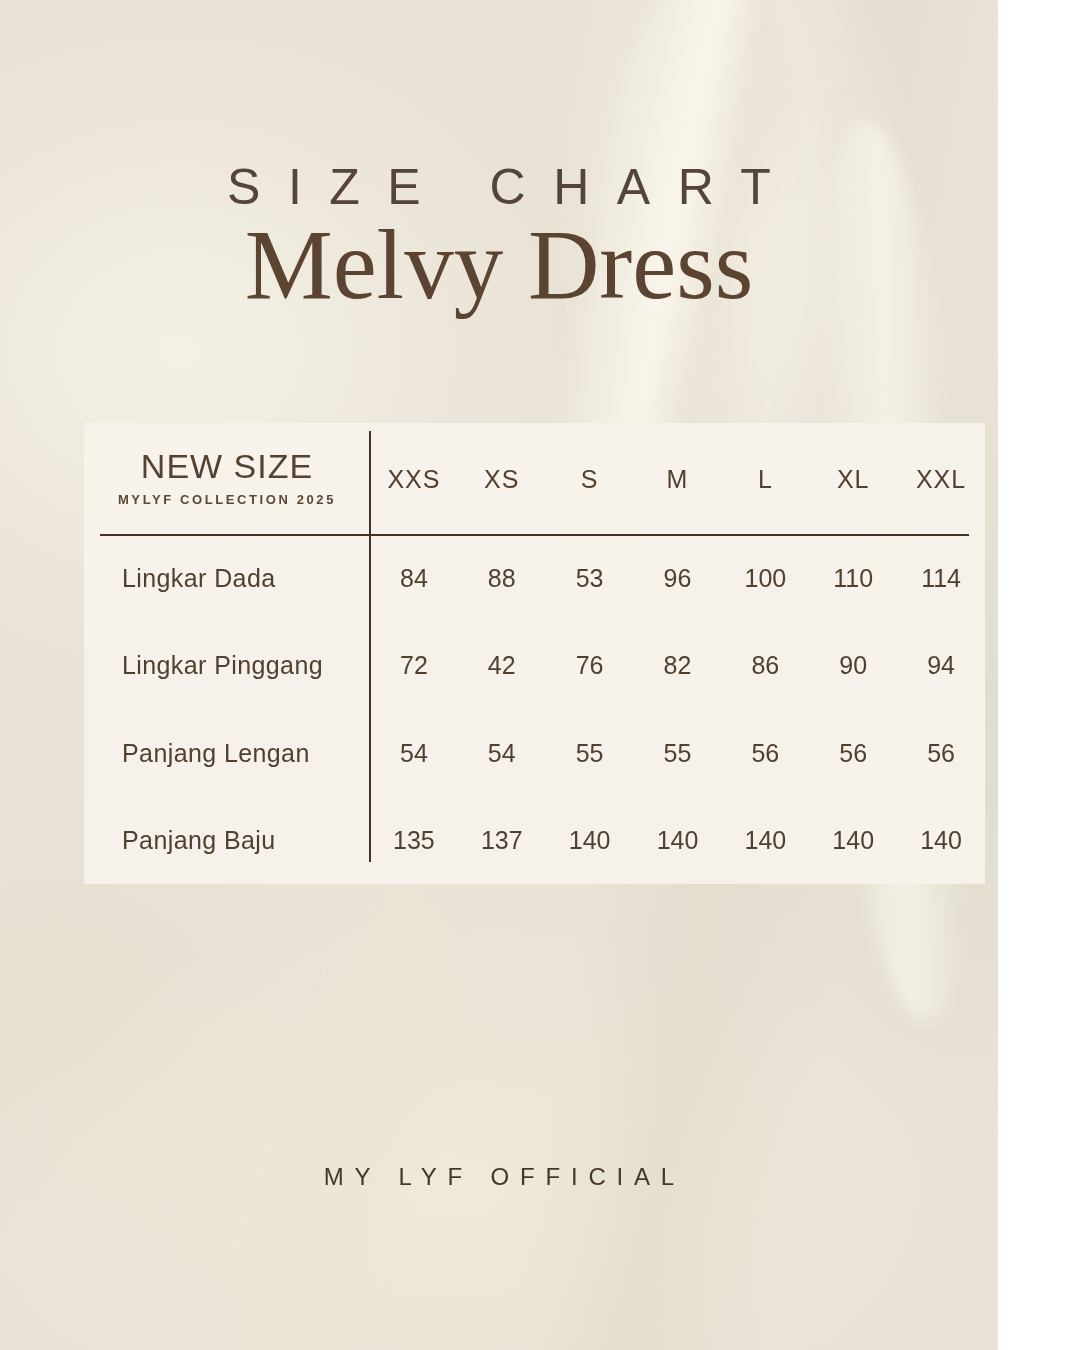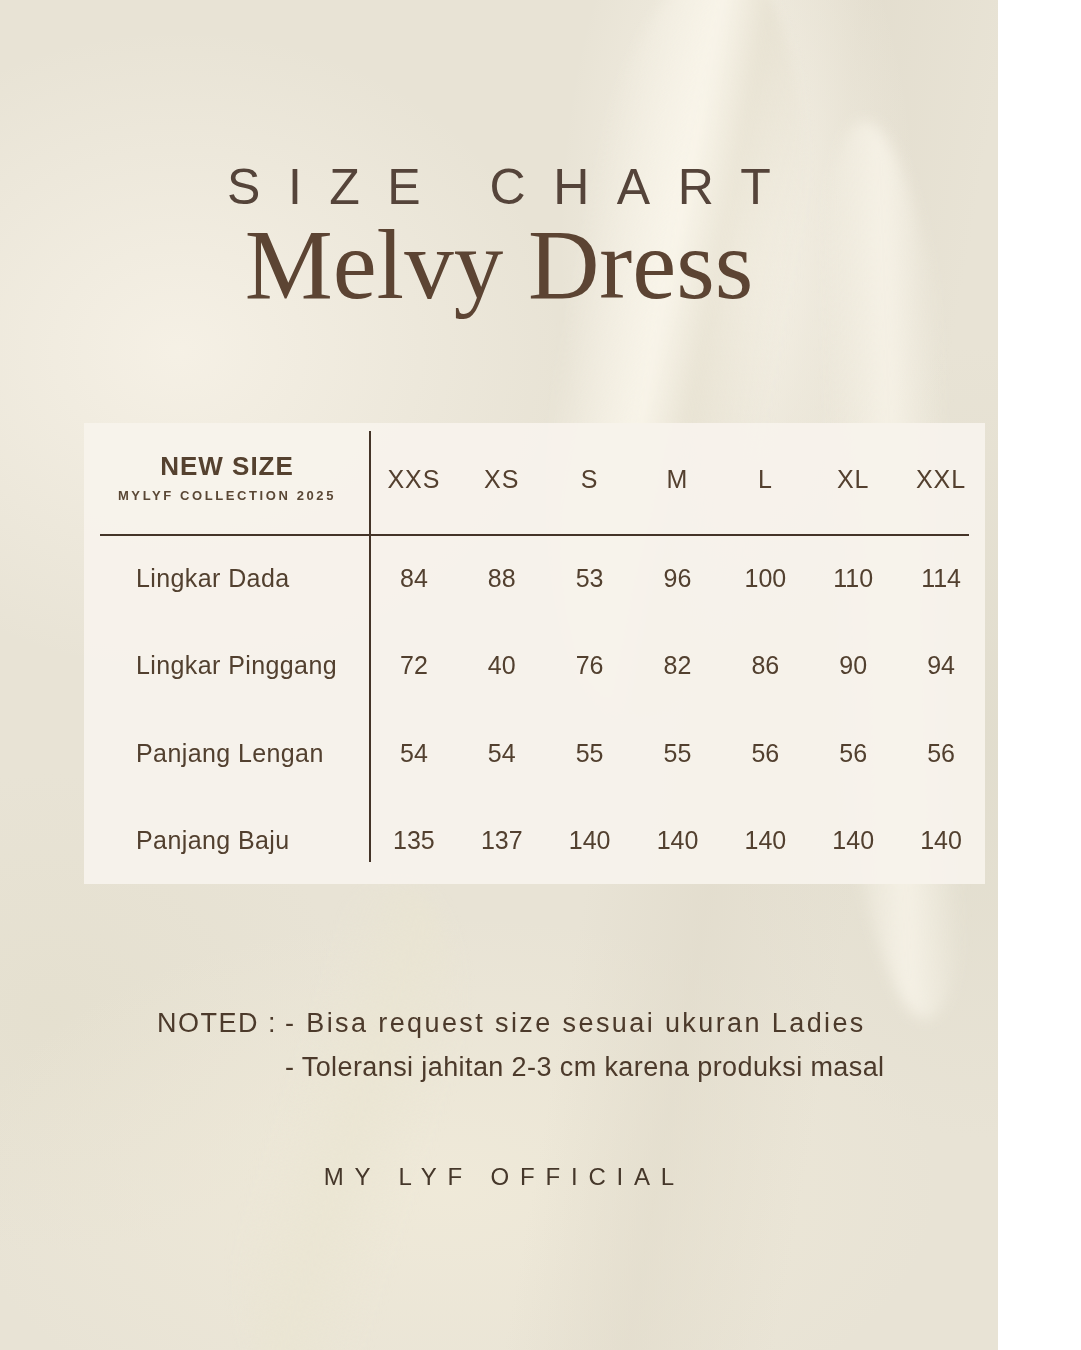--- a/index.html
+++ b/index.html
@@ -72,21 +72,21 @@
     width:869px; height:2px;
     background:#443428;
   }
   .head-row{
     position:absolute; left:0; top:0; width:100%; height:112px;
     display:grid; grid-template-columns:286px repeat(7,1fr);
     align-items:center;
   }
   .corner{ text-align:center; padding-bottom:4px; }
   .corner-title{
-    font-size:26px; font-weight:700; letter-spacing:1px;
+    font-size:34px; font-weight:400; letter-spacing:1px;
     color:#55412f;
   }
   .corner-sub{
     margin-top:6px;
     font-size:13px; font-weight:600; letter-spacing:2.6px;
     color:#5a4735;
   }
   .size-head{
     text-align:center; font-size:25px; letter-spacing:1px;
     color:#54402f;
@@ -94,21 +94,21 @@
   .rows{
     position:absolute; left:0; top:112px; width:100%; height:349px;
     display:flex; flex-direction:column;
   }
   .t-row{
     flex:1;
     display:grid; grid-template-columns:286px repeat(7,1fr);
     align-items:center;
   }
   .t-label{
-    padding-left:52px;
+    padding-left:38px;
     font-size:25px; letter-spacing:0.4px;
     color:#52402f;
   }
   .t-val{
     text-align:center; font-size:25px; color:#52402f;
   }
 
   .notes{
     position:absolute; left:157px; top:1001px;
     display:grid; grid-template-columns:128px auto;
@@ -162,21 +162,21 @@
         <div class="t-val">88</div>
         <div class="t-val">53</div>
         <div class="t-val">96</div>
         <div class="t-val">100</div>
         <div class="t-val">110</div>
         <div class="t-val">114</div>
       </div>
       <div class="t-row">
         <div class="t-label">Lingkar Pinggang</div>
         <div class="t-val">72</div>
-        <div class="t-val">40</div>
+        <div class="t-val">42</div>
         <div class="t-val">76</div>
         <div class="t-val">82</div>
         <div class="t-val">86</div>
         <div class="t-val">90</div>
         <div class="t-val">94</div>
       </div>
       <div class="t-row">
         <div class="t-label">Panjang Lengan</div>
         <div class="t-val">54</div>
         <div class="t-val">54</div>
@@ -192,20 +192,15 @@
         <div class="t-val">137</div>
         <div class="t-val">140</div>
         <div class="t-val">140</div>
         <div class="t-val">140</div>
         <div class="t-val">140</div>
         <div class="t-val">140</div>
       </div>
     </div>
   </div>
 
-  <div class="notes">
-    <div class="notes-label">NOTED :</div>
-    <div class="note-item-0">- Bisa request size sesuai ukuran Ladies</div>
-    <div class="note-item-1">- Toleransi jahitan 2-3 cm karena produksi masal</div>
-  </div>
 
   <div class="footer-brand">MY LYF OFFICIAL</div>
 </div>
 
 </body></html>

